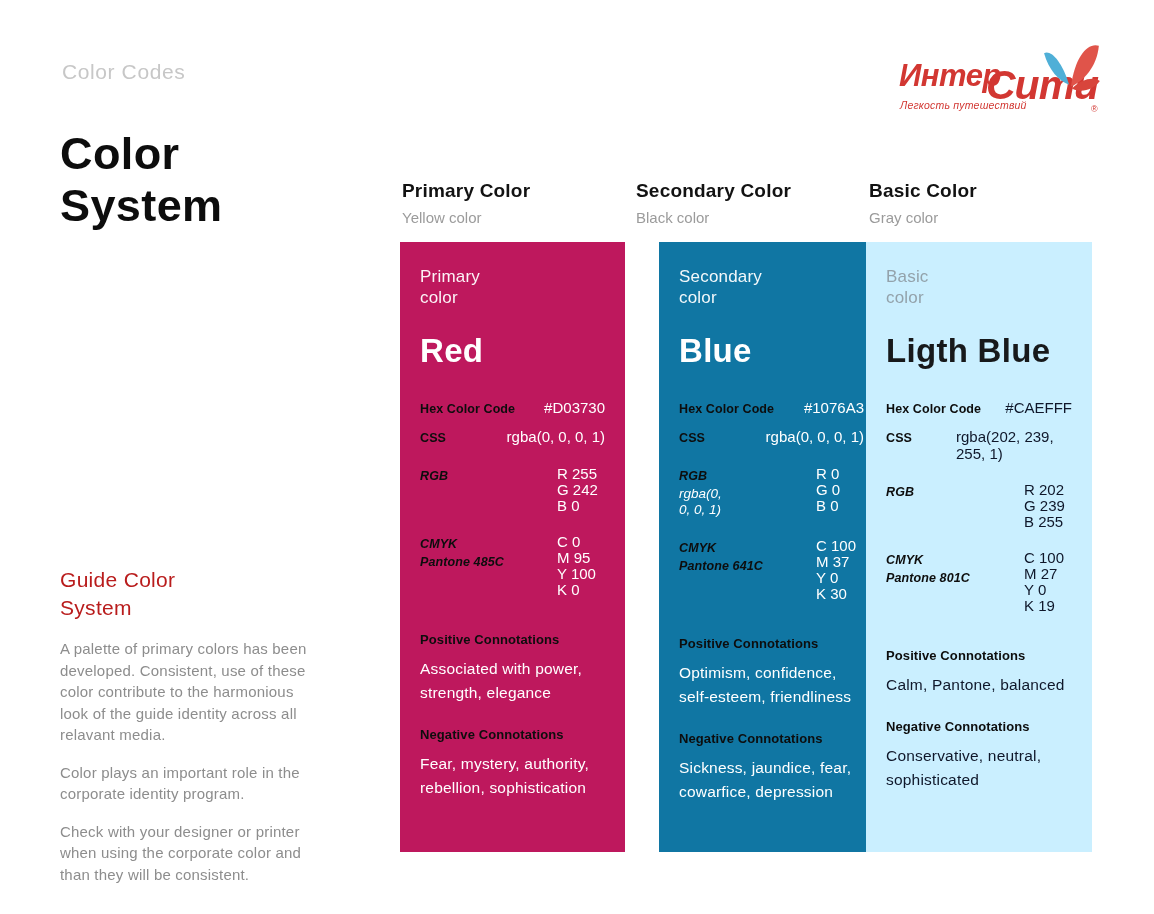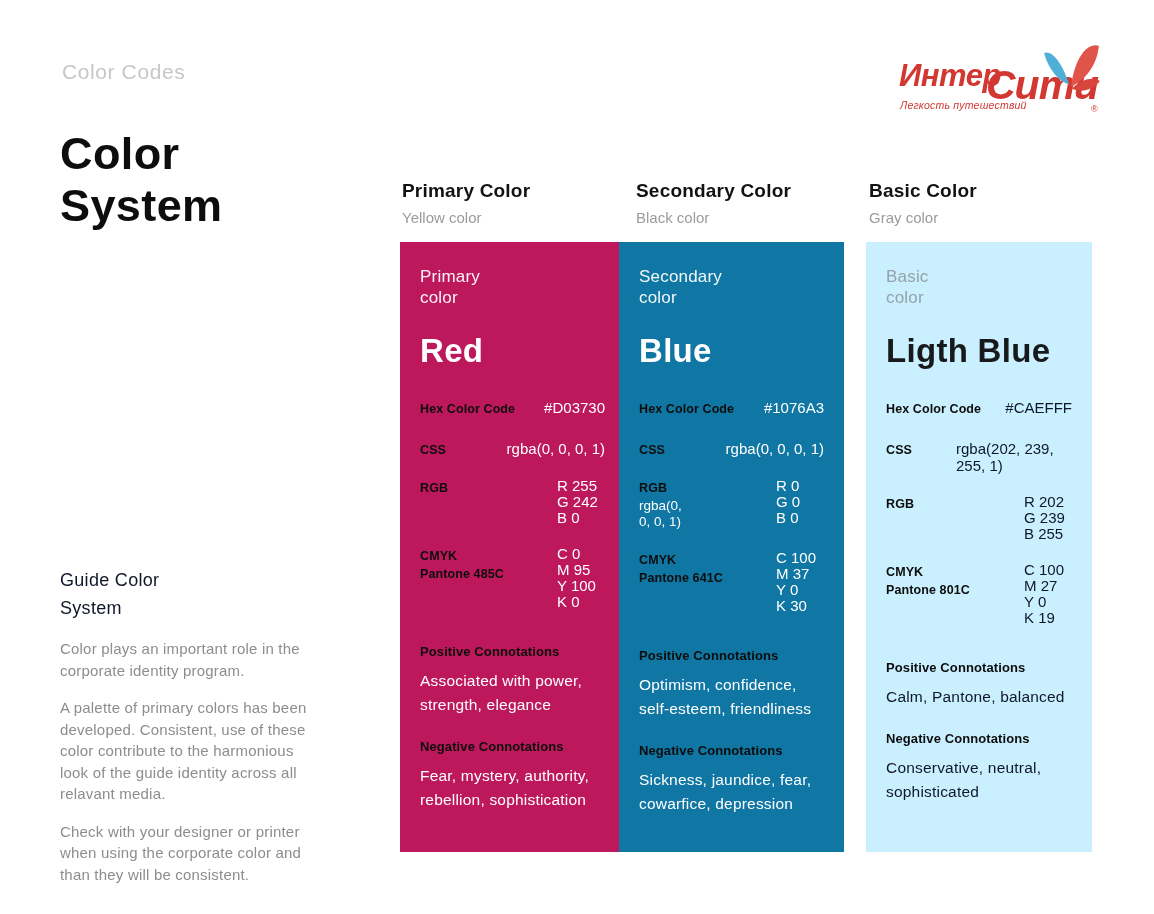--- a/index.html
+++ b/index.html
@@ -24,45 +24,45 @@
   .logo-wing{position:absolute;left:148px;top:0px;width:60px;height:52px;}
 
   
   .col-head{position:absolute;top:180px;}
   .col-head.c0{left:402px;} .col-head.c1{left:636px;} .col-head.c2{left:869px;}
   .col-title{font-size:19px;font-weight:700;color:#121212;letter-spacing:.2px;}
   .col-sub{margin-top:7px;font-size:15px;color:#9b9b9b;}
 
   
   .card{position:absolute;top:242px;width:225px;height:610px;box-sizing:border-box;padding:0 20px;}
-  .card.c0{left:400px;} .card.c1{left:619px;} .card.c2{left:866px;width:226px;}
+  .card.c0{left:400px;} .card.c1{left:659px;} .card.c2{left:866px;width:226px;}
   .kicker{padding-top:25px;font-size:17px;line-height:20.5px;letter-spacing:.2px;}
   .theme-light .kicker{color:rgba(255,255,255,.95);}
   .theme-gray  .kicker{color:#93a2ab;}
   .color-name{margin-top:24px;font-size:33px;font-weight:700;letter-spacing:.3px;}
   .theme-light .color-name{color:#ffffff;}
   .theme-gray  .color-name{color:#17191b;}
   .lbl{font-size:12.5px;font-weight:700;color:#0d0d0d;line-height:15px;letter-spacing:.1px;}
   .value{font-size:15px;}
   .theme-light .value{color:#ffffff;}
   .theme-gray  .value{color:#0f172a;}
   .row{display:flex;justify-content:space-between;align-items:baseline;}
   .hex-row{margin-top:29px;}
-  .css-row{margin-top:23px;gap:44px;}
+  .css-row{margin-top:11px;gap:44px;}
   .cols-row{margin-top:20px;display:flex;align-items:flex-start;}
-  .cols-row .lbl-wrap{flex:1;}
+  .cols-row .lbl-wrap{flex:1;font-style:italic;}
   .cols-row .value{width:48px;line-height:16px;}
   .rgb-sub{display:block;font-size:13.5px;font-weight:400;margin-top:2px;}
   .conn-head{margin-top:34px;font-size:13px;font-weight:700;color:#0d0d0d;letter-spacing:.1px;}
   .conn-head.neg{margin-top:22px;}
   .conn-text{margin-top:10px;font-size:15.5px;line-height:24px;letter-spacing:.2px;}
 
   
   .guide{position:absolute;left:60px;top:566px;width:264px;}
-  .guide-heading{font-size:18px;line-height:28px;color:#0f172a;letter-spacing:.3px;}
+  .guide-heading{font-size:21px;line-height:28px;color:#b91c1c;letter-spacing:.3px;}
   .guide p{margin:16px 0 0;font-size:15px;line-height:21.5px;color:#8d8d8d;letter-spacing:.2px;}
 </style>
 </head>
 <body>
 
 <div class="page">
 
   <div class="eyebrow">Color Codes</div>
 
   <div class="logo">
@@ -194,18 +194,18 @@
     </div>
     <div class="conn-head">Positive Connotations</div>
     <div class="conn-text value">Calm, Pantone, balanced</div>
     <div class="conn-head neg">Negative Connotations</div>
     <div class="conn-text value">Conservative,  neutral, sophisticated</div>
   </section>
 
   <div class="guide">
     <div class="guide-heading pre">Guide Color
 System</div>
+    <p>A palette of primary colors has been developed. Consistent, use of these color contribute to the harmonious look of the guide identity across all relavant media.</p>
     <p>Color plays an important role in the corporate identity program.</p>
-    <p>A palette of primary colors has been developed. Consistent, use of these color contribute to the harmonious look of the guide identity across all relavant media.</p>
     <p>Check with your designer or printer when using the corporate color and than they will be consistent.</p>
   </div>
 
 </div>
 
 </body></html>

